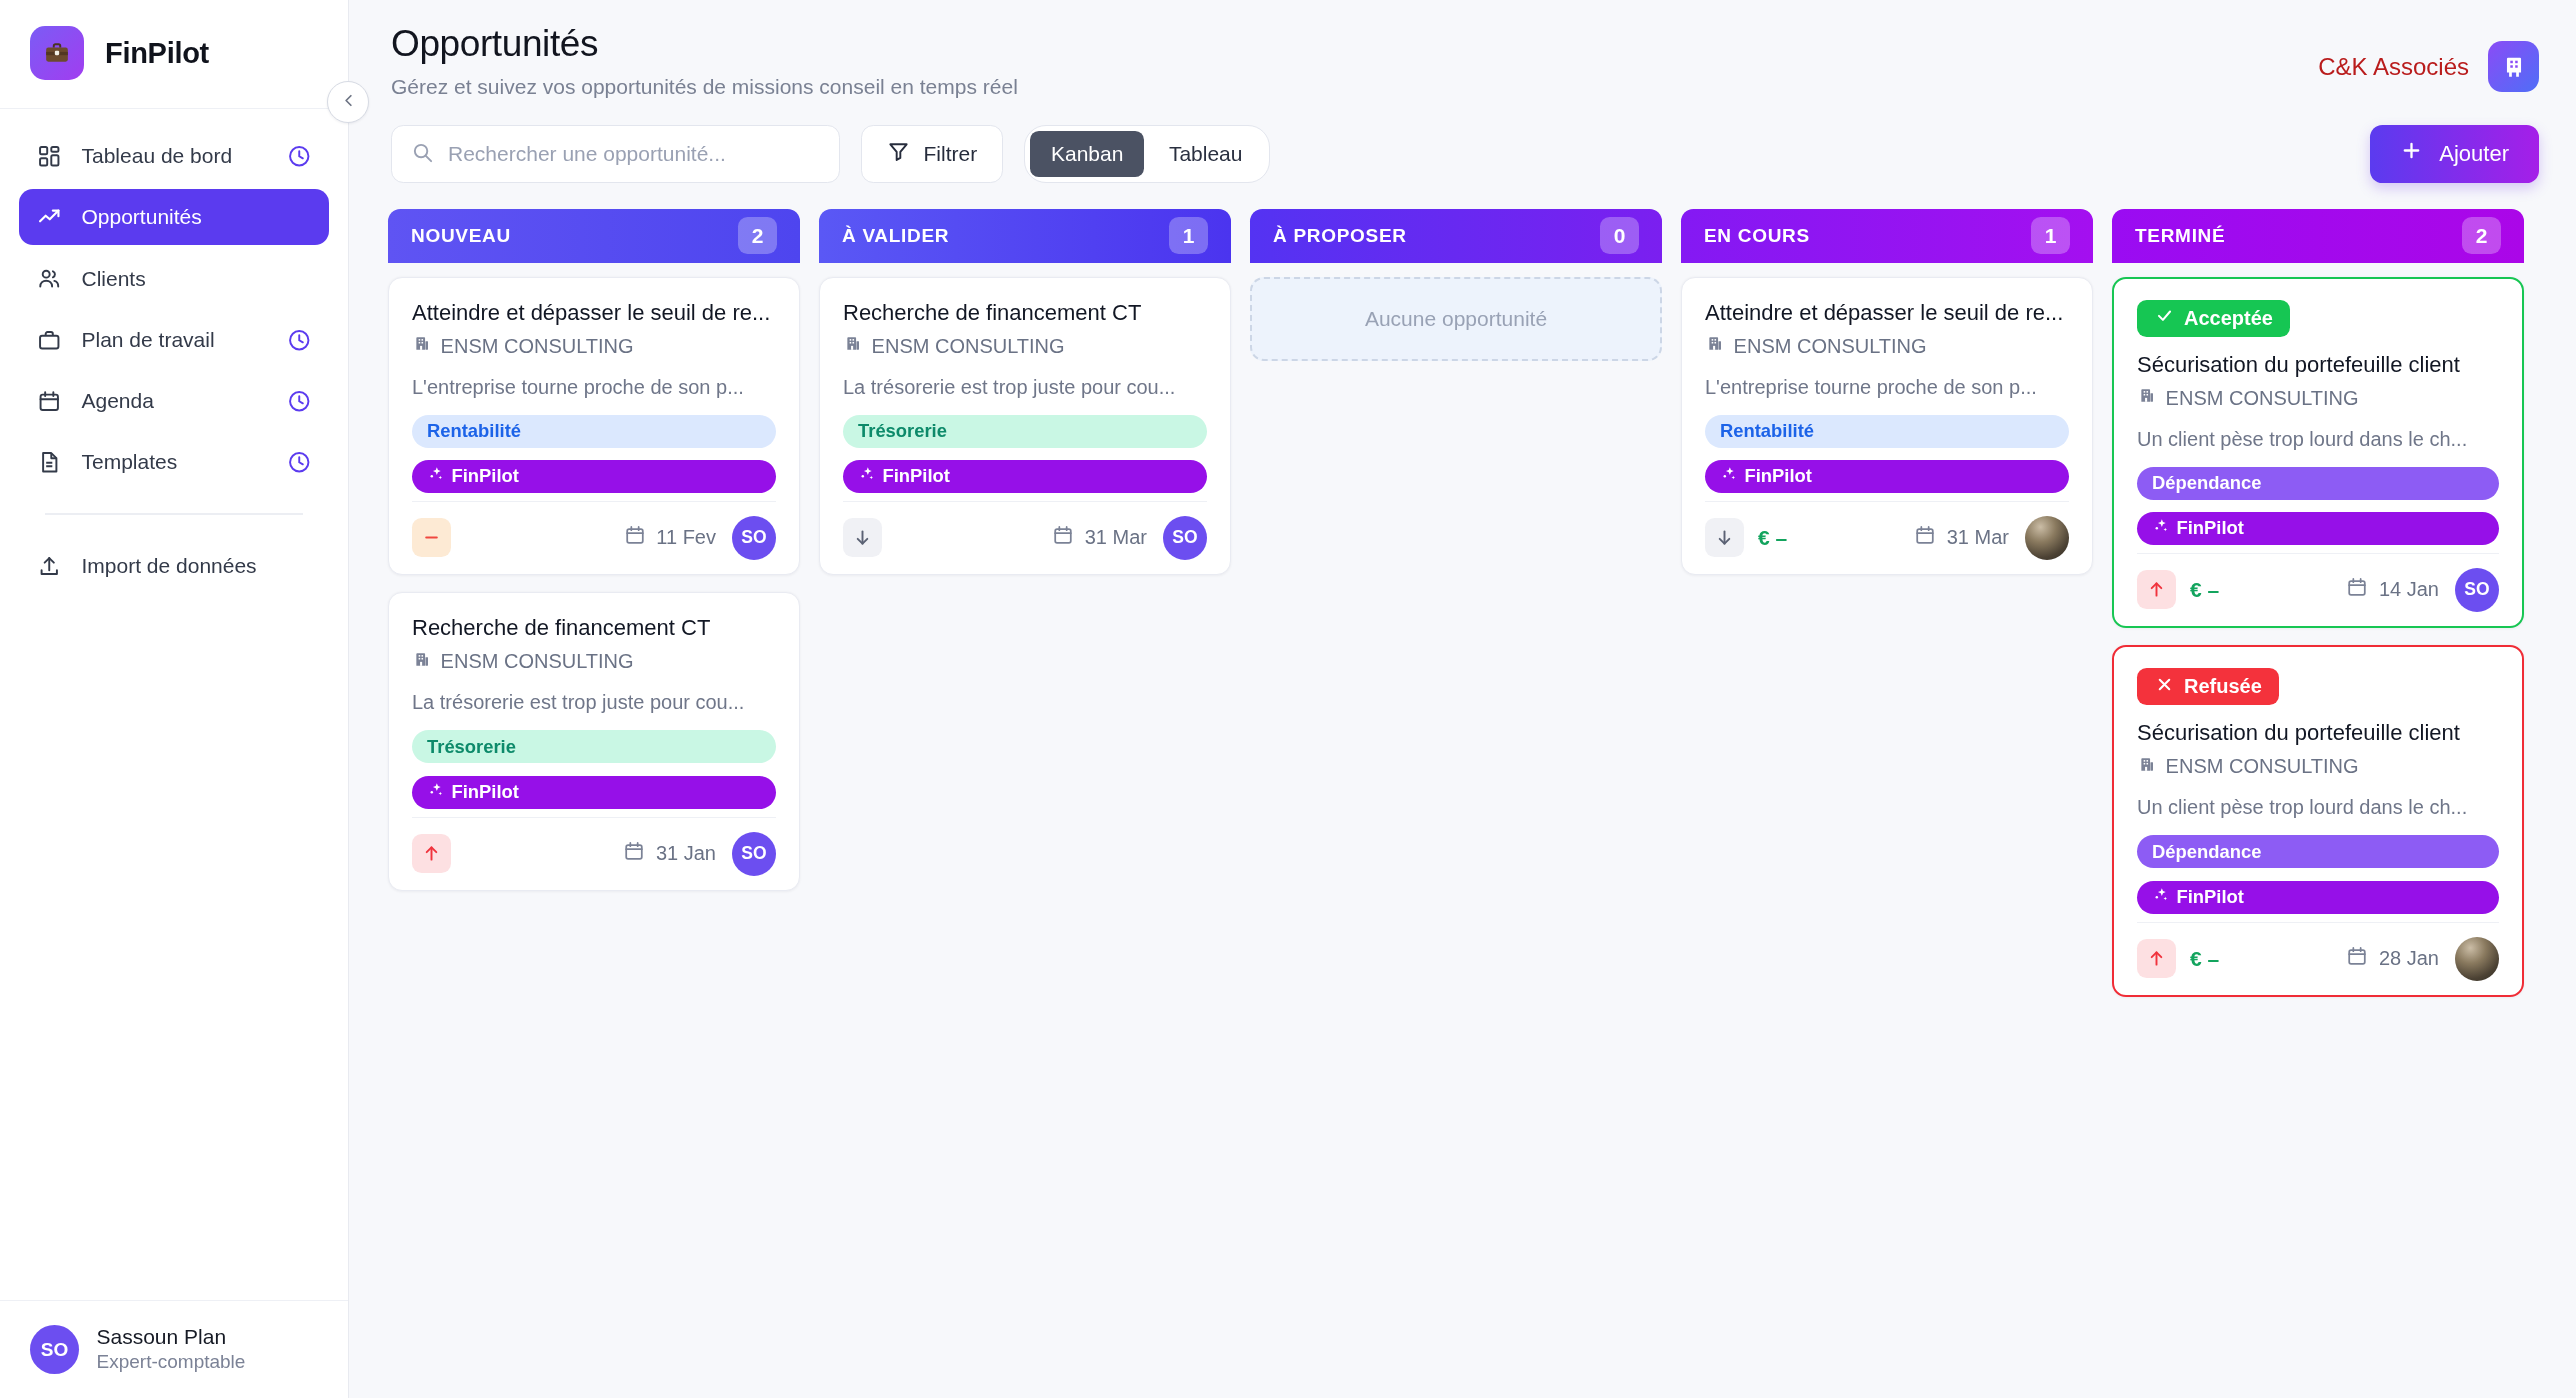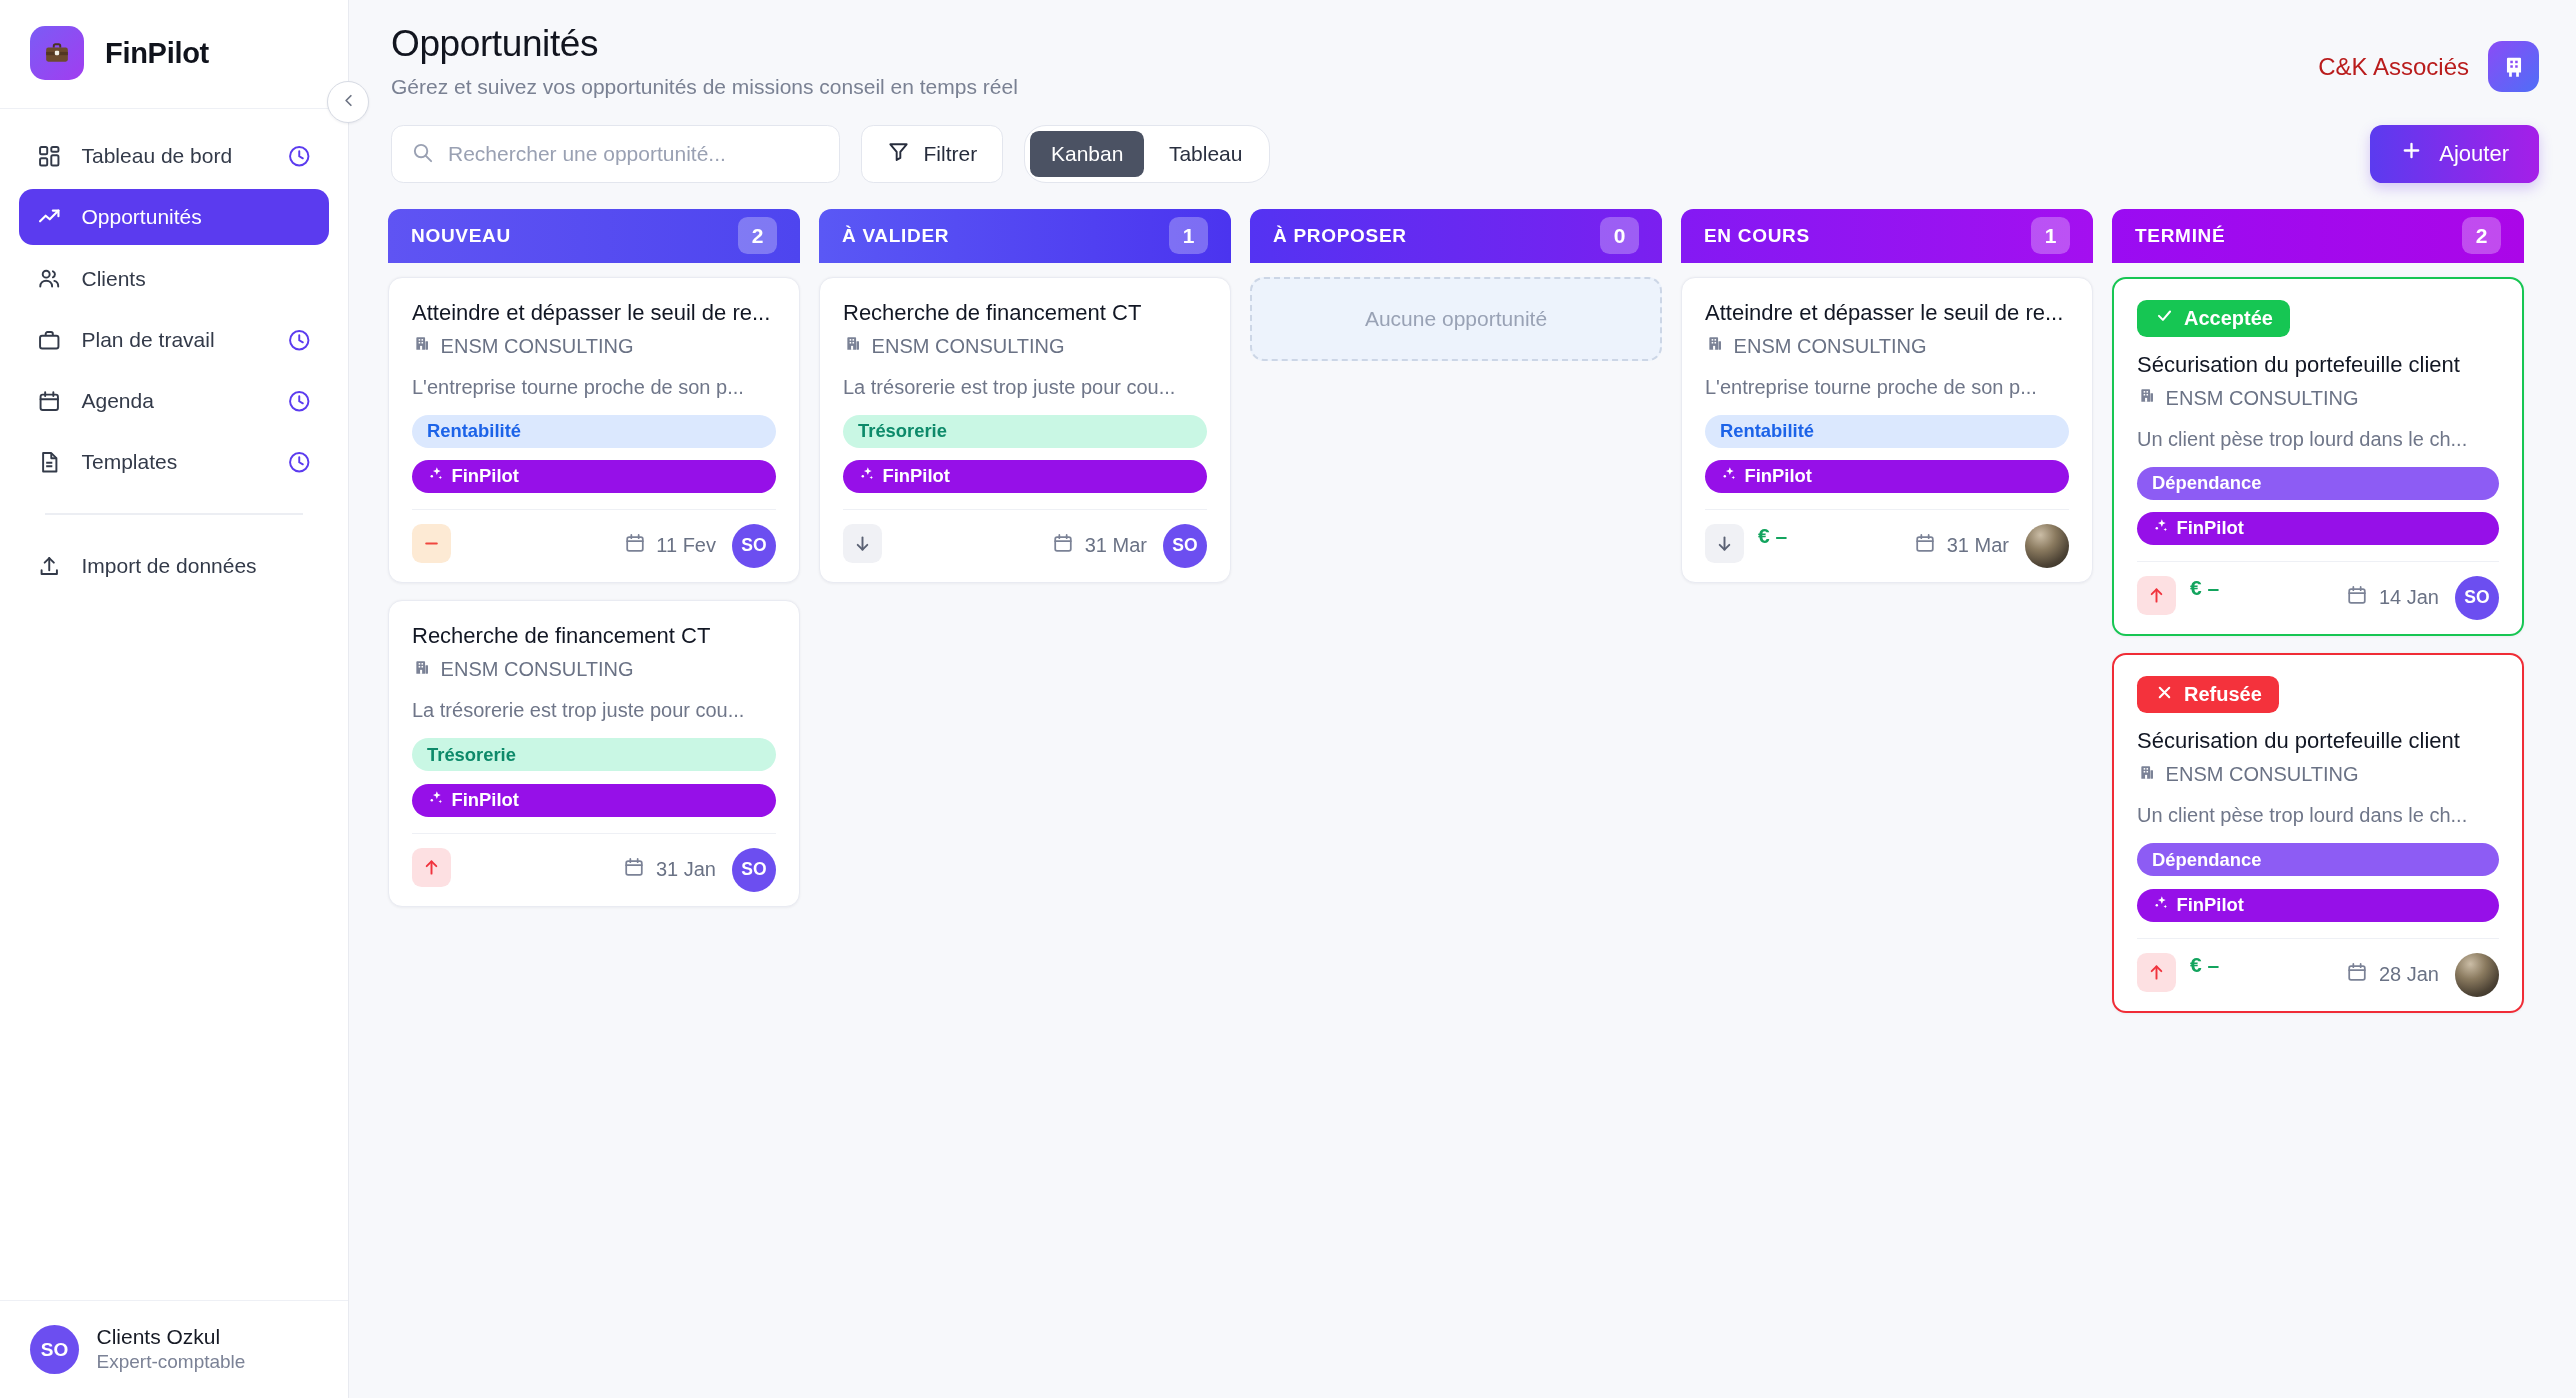--- a/index.html
+++ b/index.html
@@ -167,22 +167,22 @@
   .tag {
     height: 33px; padding: 0 15px; border-radius: 16.6px;
     font-size: 18.4px; font-weight: 700; display: inline-flex; align-items: center; gap: 7px;
   }
   .tag.rentabilite { background: #dbe8fe; color: #1c63e8; }
   .tag.tresorerie  { background: #c9f7e4; color: #0d8a6a; }
   .tag.dependance  { background: #8d5cf4; color: #fff; }
   .tag.finpilot    { background: #9610e8; color: #fff; }
 
   .card-foot {
-    margin-top: 16px; border-top: 1.8px solid #eef0f5; padding-top: 14px;
-    display: flex; align-items: flex-start; gap: 14px;
+    margin-top: 8px; border-top: 1.8px solid #eef0f5; padding-top: 14px;
+    display: flex; align-items: center; gap: 14px;
   }
   .prio {
     width: 39px; height: 39px; border-radius: 9.6px;
     display: flex; align-items: center; justify-content: center; flex: 0 0 39px;
   }
   .prio.low    { background: #f0f1f5; }
   .prio.high   { background: #fde0e2; }
   .prio.medium { background: #fdead4; }
   .amount { display: flex; align-items: center; gap: 10.5px; font-size: 21px; color: #13a45e; font-weight: 600; }
   .foot-right { margin-left: auto; display: flex; align-items: center; gap: 16px; }
@@ -331,21 +331,21 @@
         </span>
         <span class="label">Import de données</span>
       </div>
     </nav>
 
     <div class="sidebar-spacer"></div>
 
     <div class="user-box">
       <div class="user-avatar">SO</div>
       <div>
-        <div class="user-name">Clients Ozkul</div>
+        <div class="user-name">Sassoun Plan</div>
         <div class="user-role">Expert-comptable</div>
       </div>
     </div>
   </aside>
 
   <main class="main">
 
     <div class="topbar">
       <div>
         <div class="page-title">Opportunités</div>

